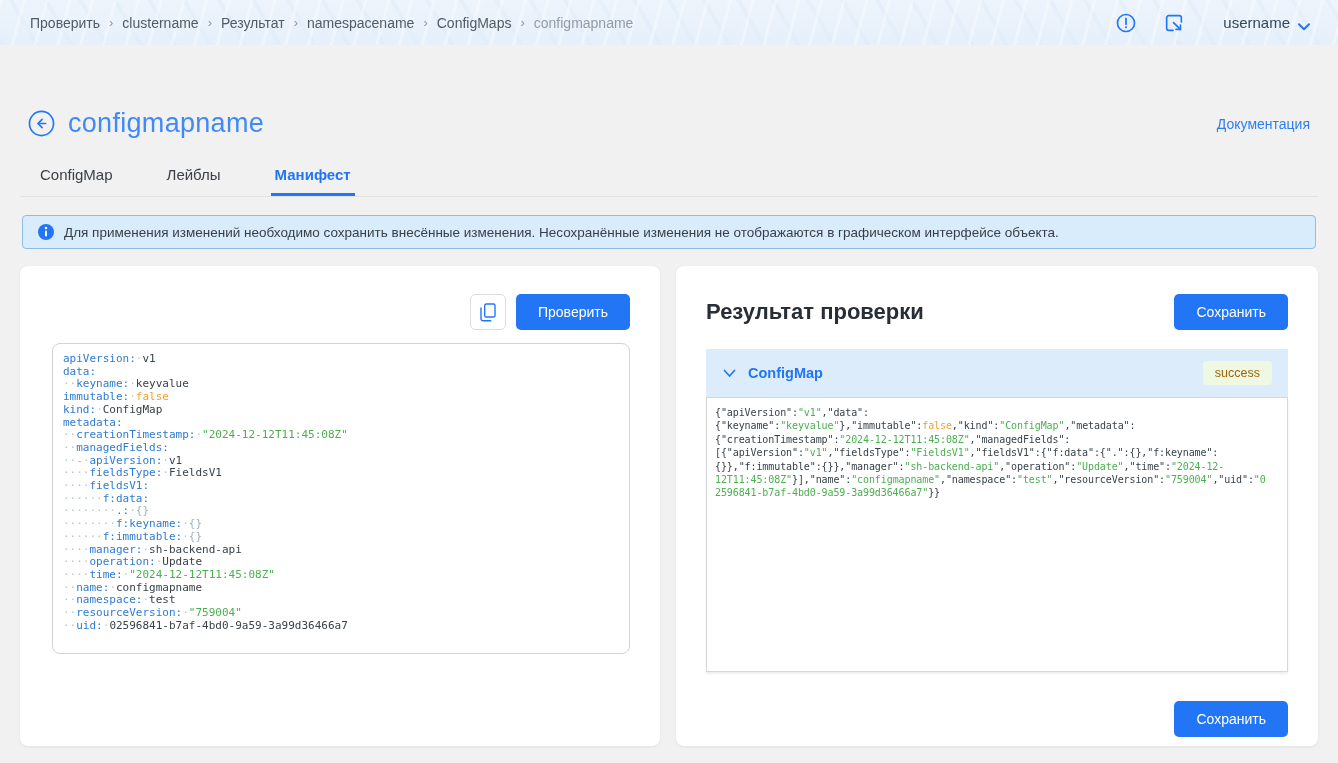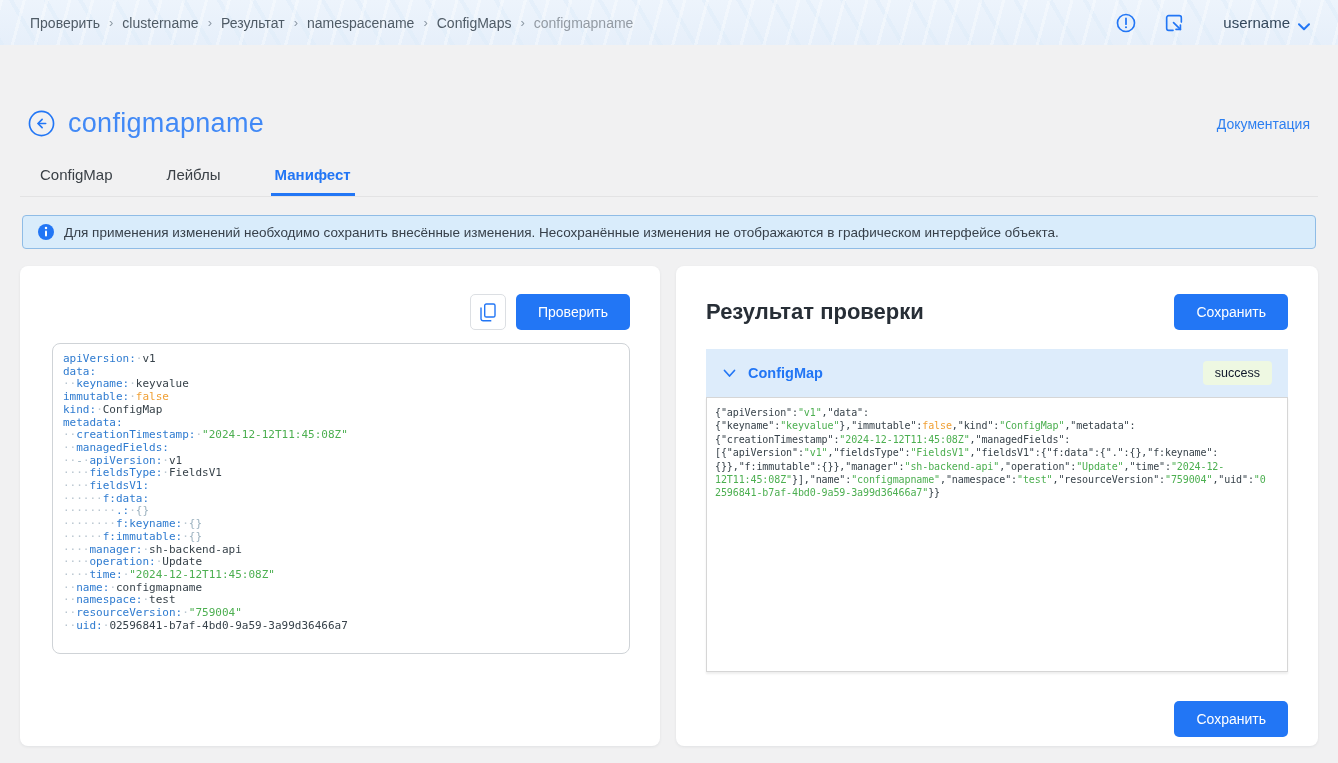--- a/index.html
+++ b/index.html
@@ -66,21 +66,21 @@
   .tk-b { color:#f0a035; }
   .tk-w { color:#b9c6d0; }
   .tk-d { color:#9db3c0; }
 
   
   .result-head { display:flex; align-items:center; justify-content:space-between; }
   .result-title { font-size:22px; font-weight:bold; color:#272e36; }
   .accordion { margin-top:19px; height:48px; background:#ddecfb; display:flex;
     align-items:center; gap:12px; padding:0 16px 0 17px; cursor:pointer; }
   .accordion-label { color:#2276f5; font-weight:bold; font-size:14.5px; }
-  .status-badge { margin-left:auto; background:#eef8e2; color:#0f172a; font-size:12.5px;
+  .status-badge { margin-left:auto; background:#eef8e2; color:#a16207; font-size:12.5px;
     padding:5px 12px; border-radius:4px; }
   .json-box { height:275px; border:1px solid #d6d6d6; background:#fff;
     padding:8px 8px; font-size:10px; line-height:13.4px; letter-spacing:-0.1px;
     box-shadow:0 2px 2px rgba(0,0,0,.07); }
   .result-foot { display:flex; justify-content:flex-end; margin-top:29px; }
 </style>
 </head>
 <body>
 
 <div class="topbar">

